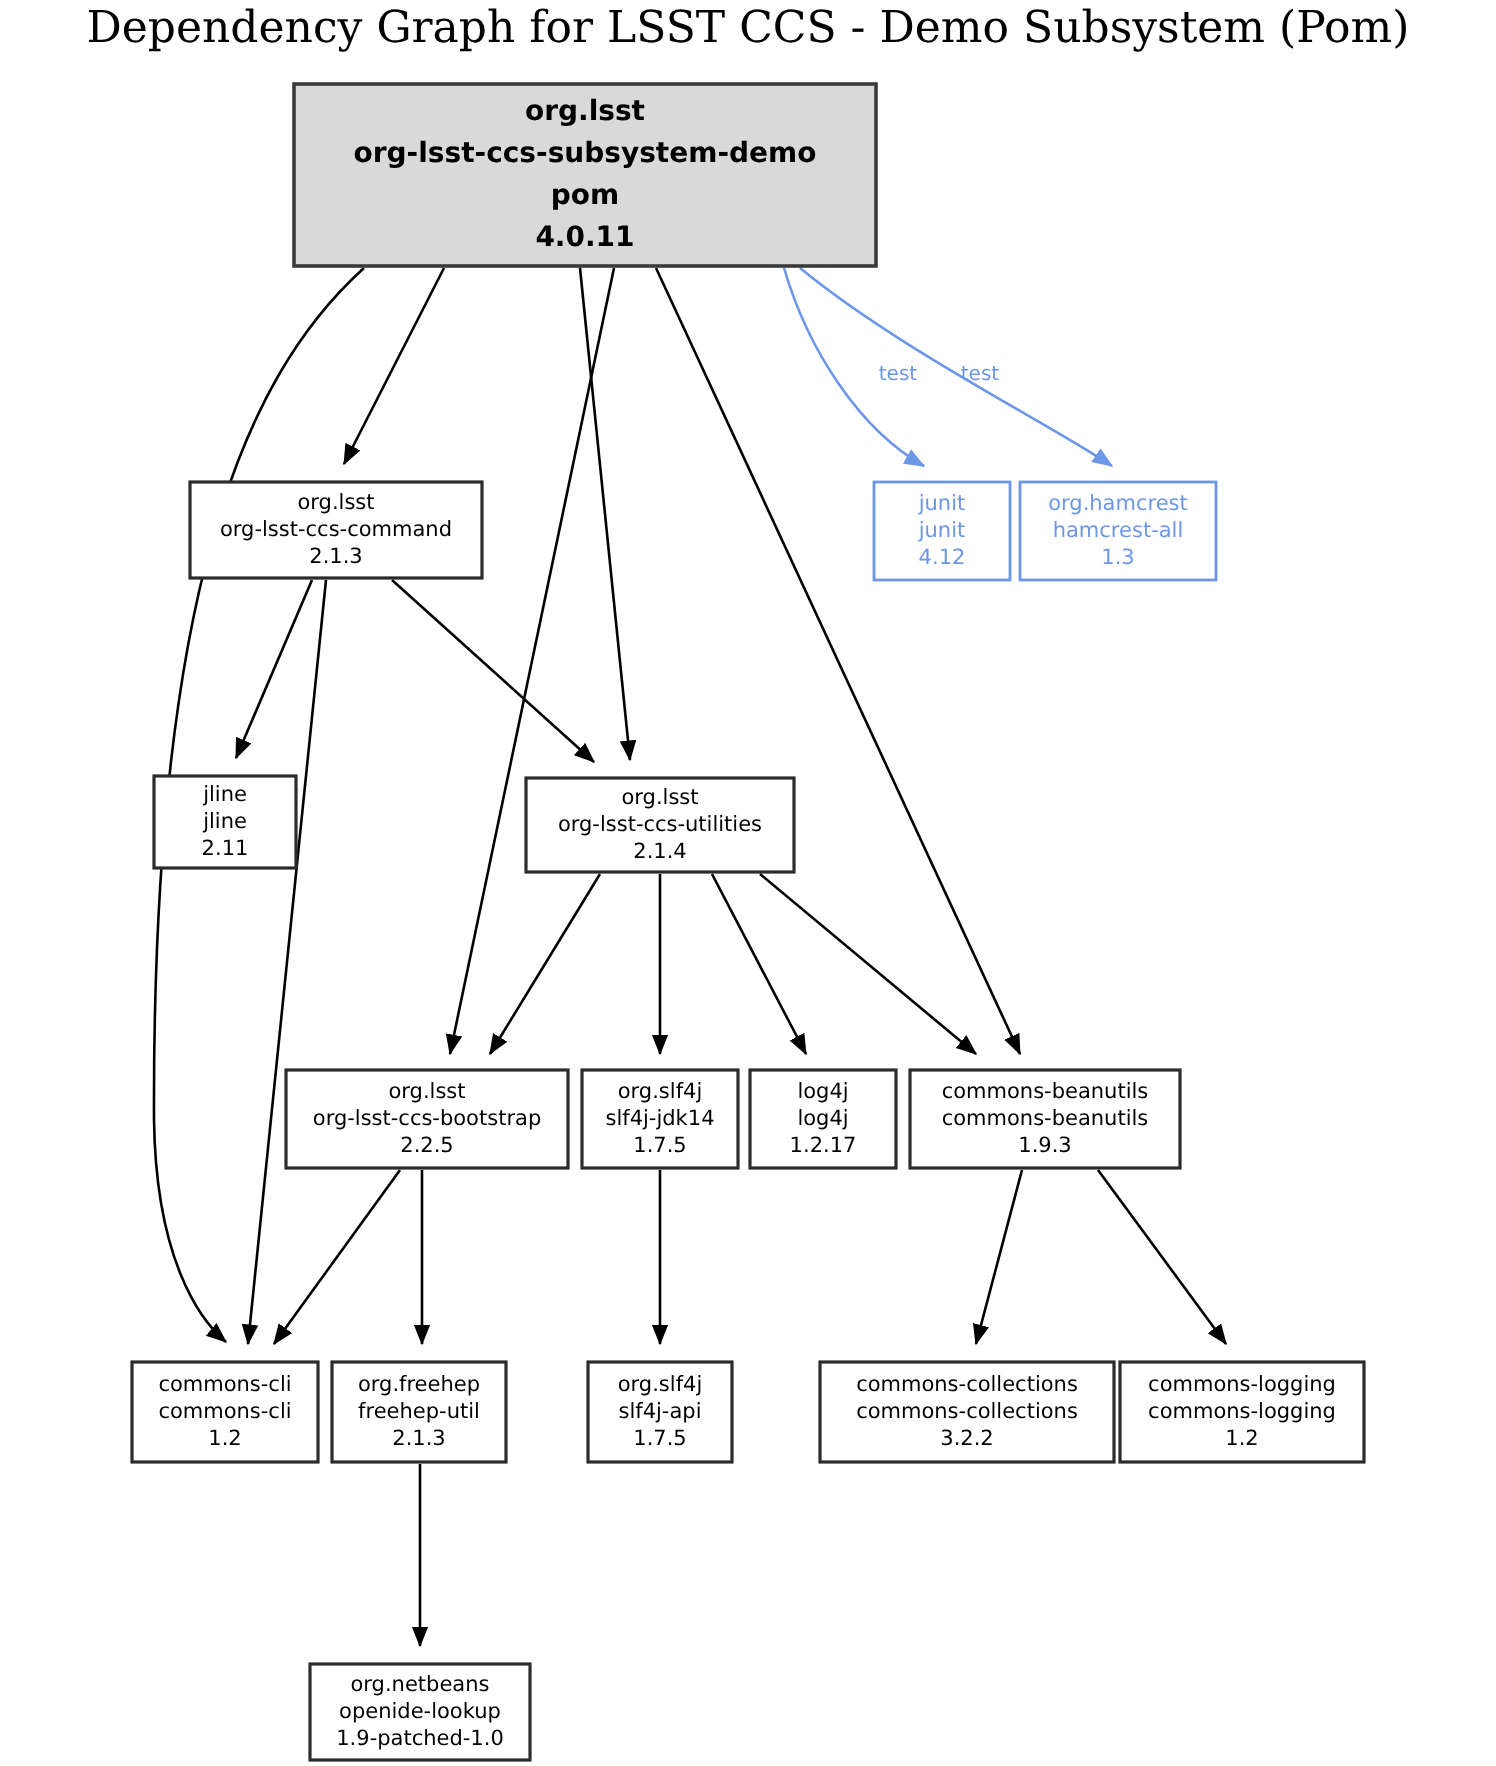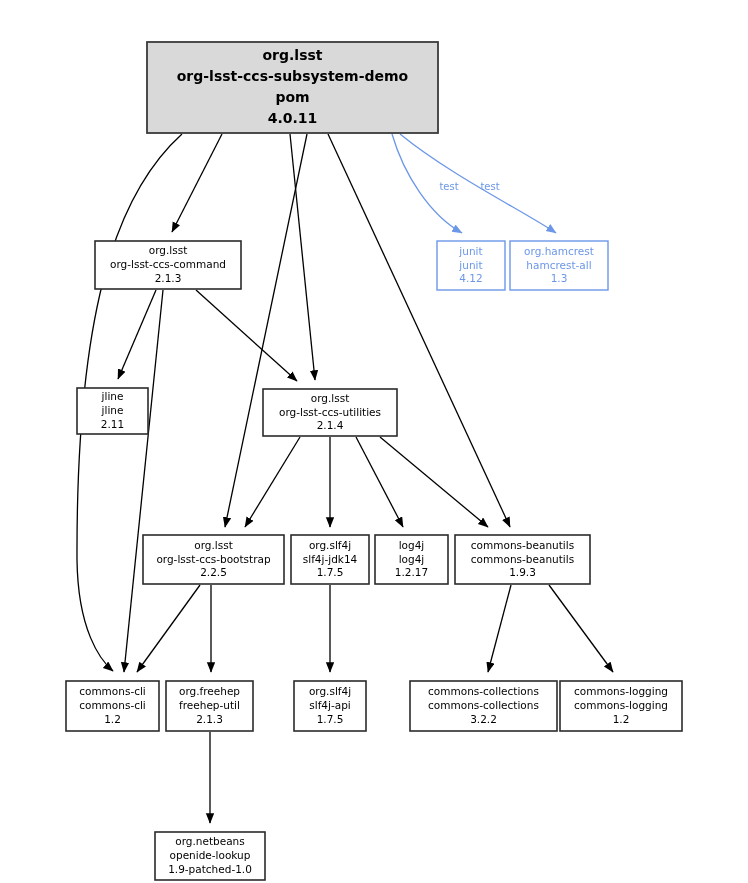--- a/index.html
+++ b/index.html
@@ -22,20 +22,21 @@
   .edge{fill:none;stroke:#000000;stroke-width:1.3;}
   .edge.test{stroke:#6c97e8;stroke-width:1.3;}
   .edge-label{font-family:"DejaVu Sans",sans-serif;font-size:10px;
               fill:#6c97e8;text-anchor:middle;}
 </style>
 </head>
 <body>
 
 <div id="graph-root">
 
+  <div id="page-title">Dependency Graph for LSST CCS - Demo Subsystem (Pom)</div>
 
   <svg id="graph-canvas" viewBox="0 0 748 883" xmlns="http://www.w3.org/2000/svg">
     <defs>
       <marker id="arrow-black" markerWidth="9" markerHeight="9" refX="7.5" refY="3.2" orient="auto" markerUnits="strokeWidth">
         <path d="M0,0 L8,3.2 L0,6.4 z" fill="#000000"></path>
       </marker>
       <marker id="arrow-blue" markerWidth="9" markerHeight="9" refX="7.5" refY="3.2" orient="auto" markerUnits="strokeWidth">
         <path d="M0,0 L8,3.2 L0,6.4 z" fill="#6c97e8"></path>
       </marker>
     </defs>

